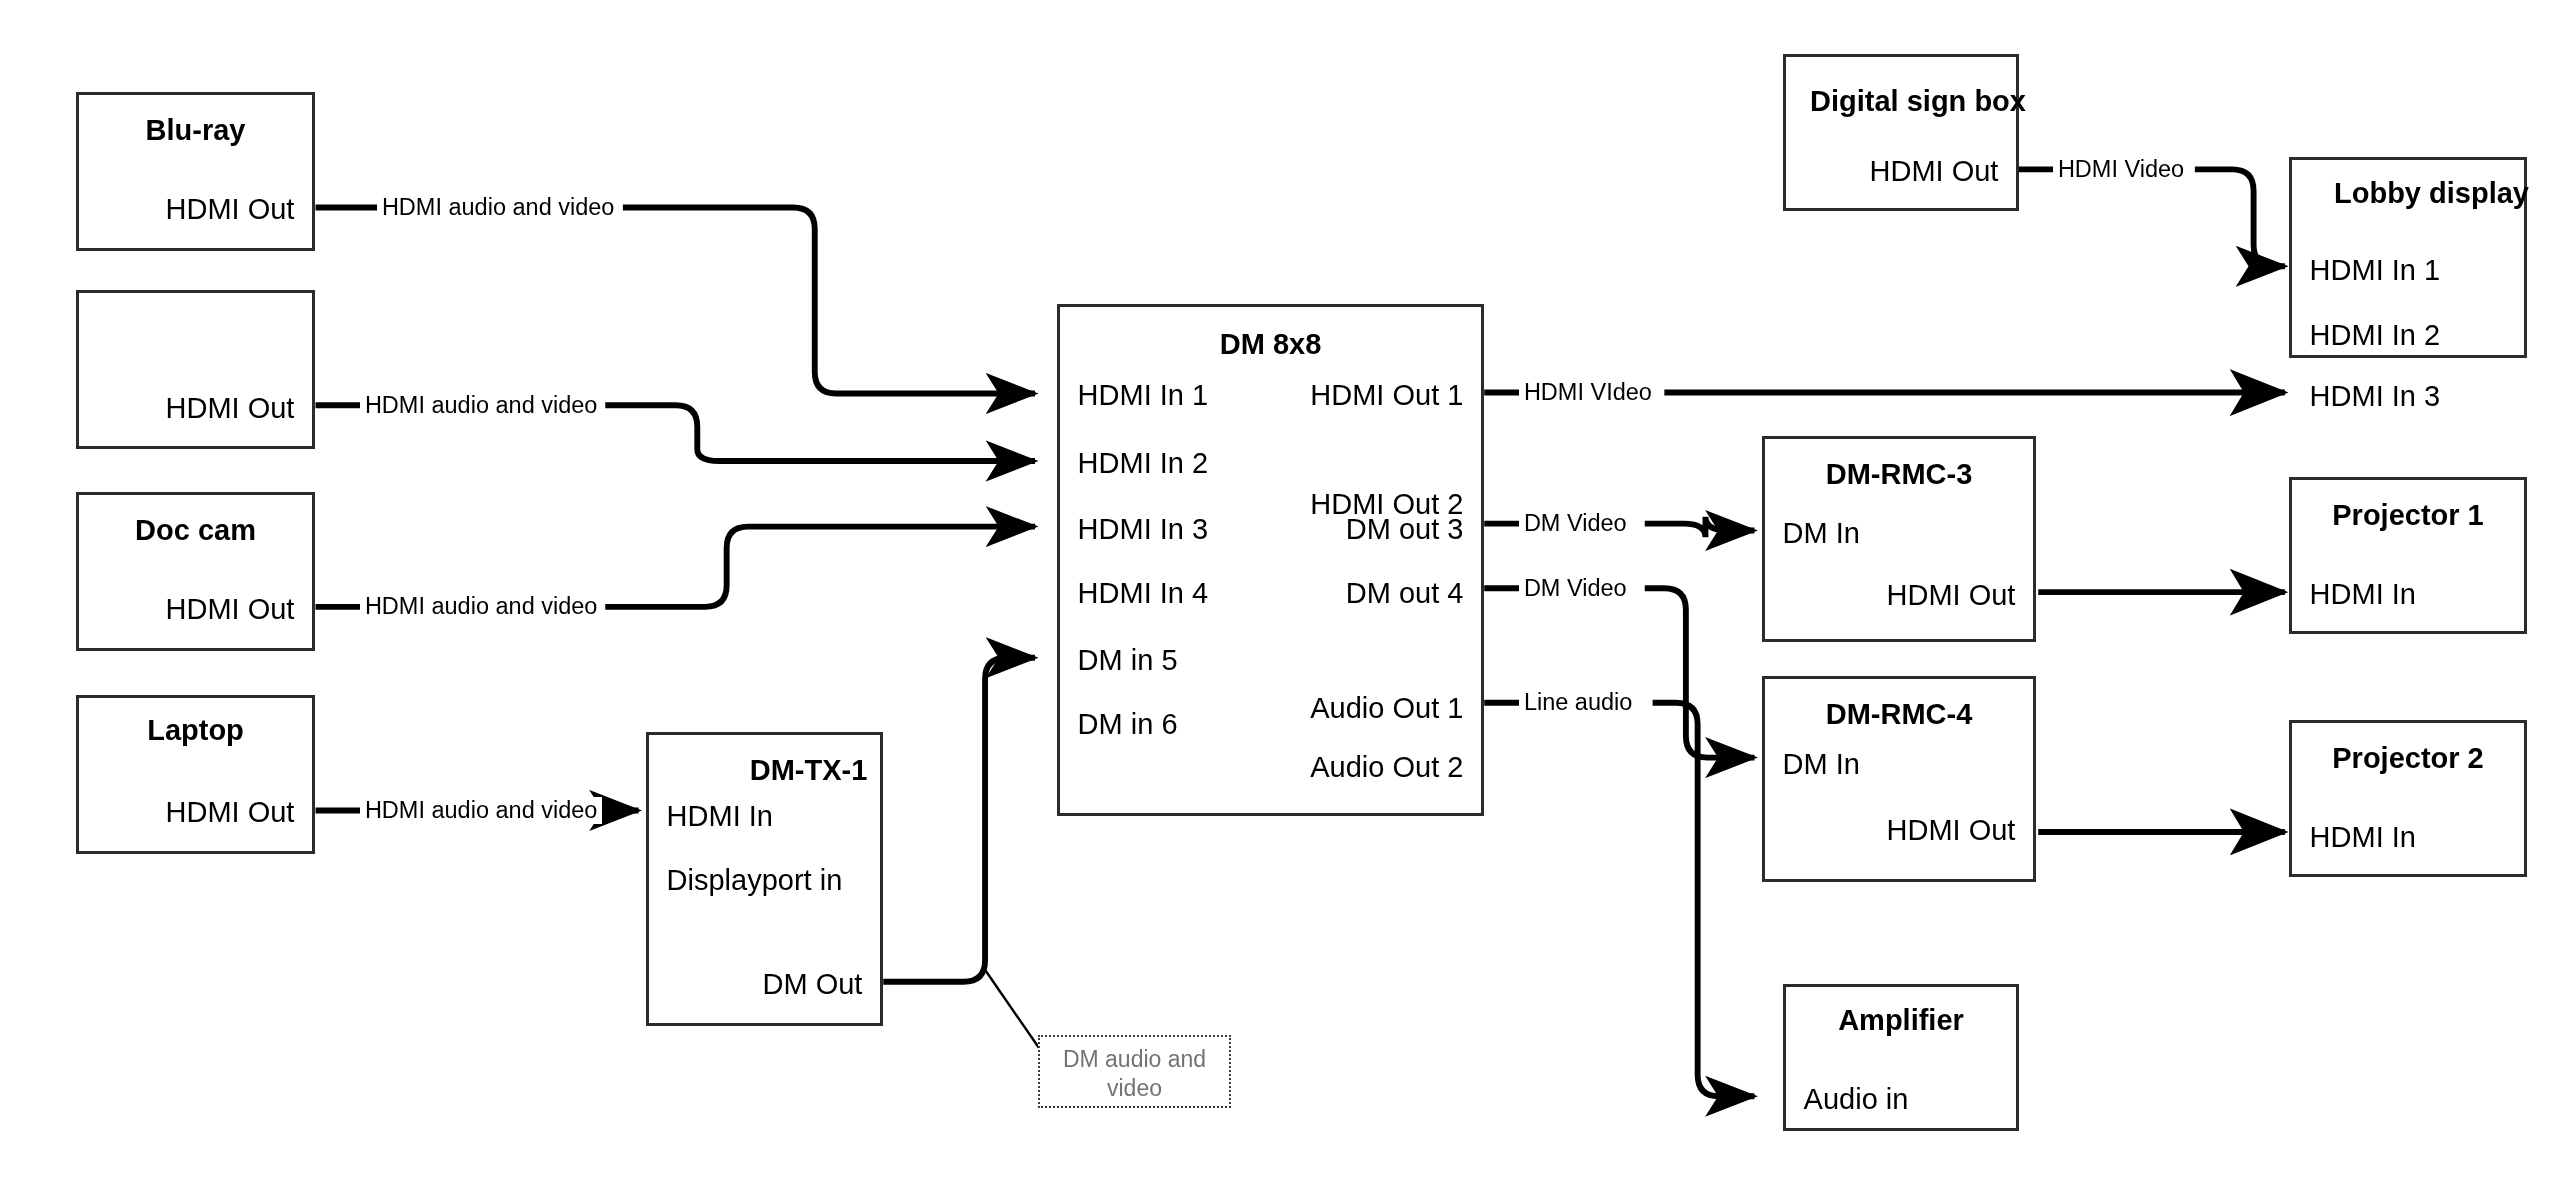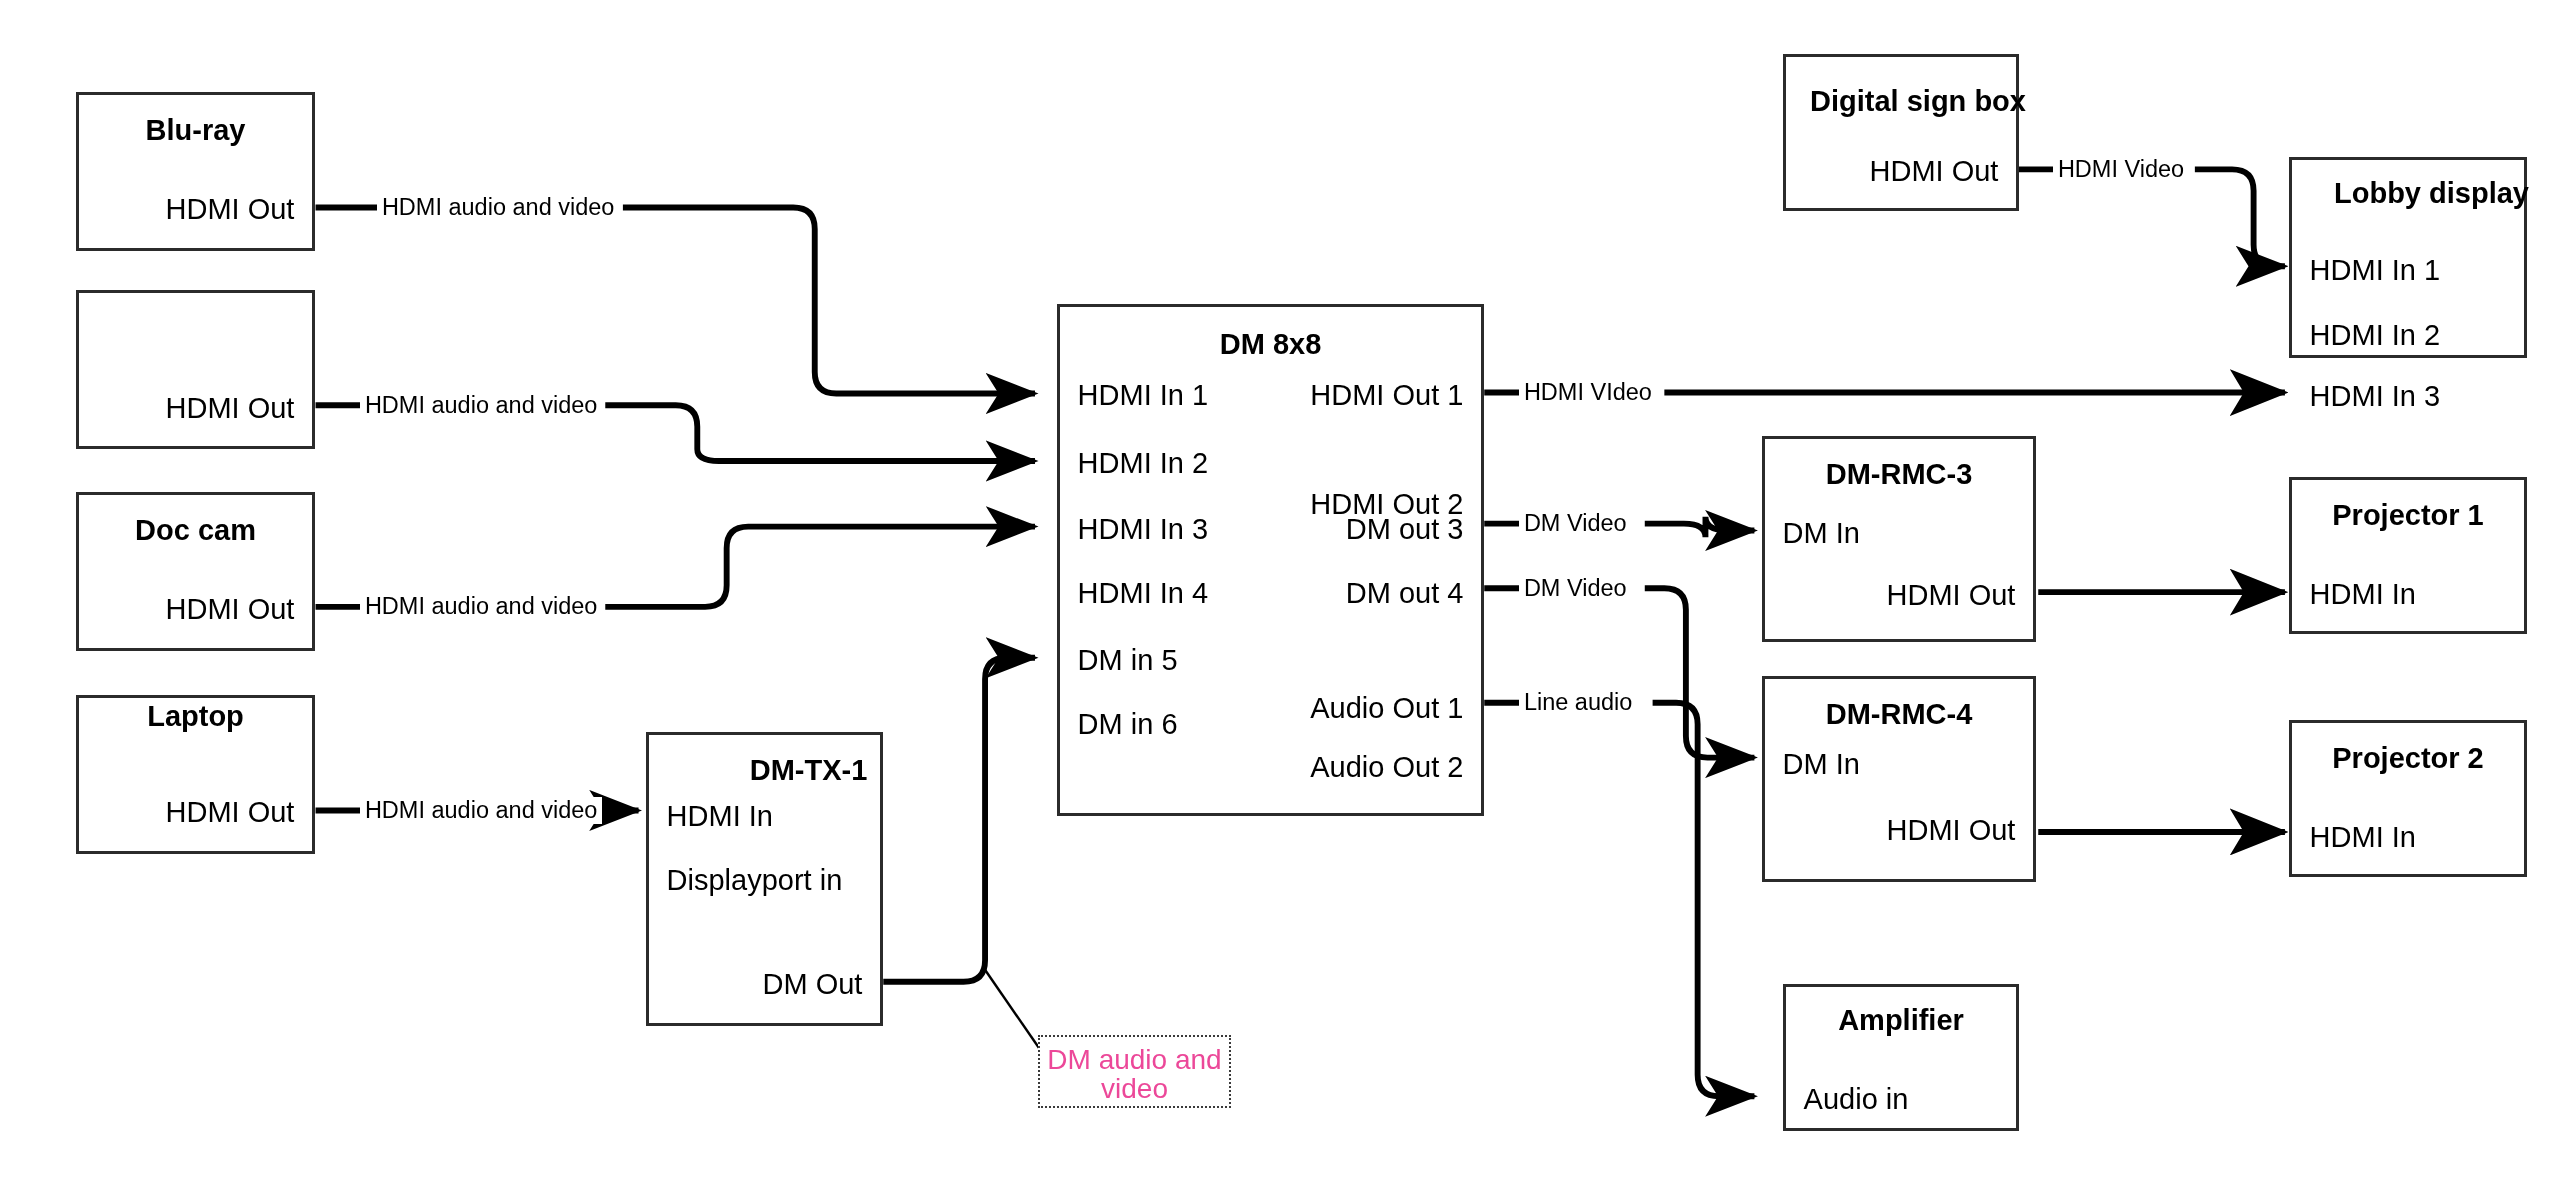--- a/index.html
+++ b/index.html
@@ -55,22 +55,22 @@
     background: #ffffff;
     line-height: 27.4px;
     white-space: nowrap;
     padding: 0 4.9px;
   }
   .callout {
     position: absolute;
     box-sizing: border-box;
     border: 2.9px dotted #3a3a3a;
     background: #ffffff;
-    font-size: 28px;
-    color: #ec4899;
+    font-size: 23px;
+    color: #737373;
     text-align: center;
     line-height: 29px;
     padding-top: 7.8px;
   }
 </style>
 </head>
 <body>
 
 <div id="canvas">
 
@@ -154,21 +154,21 @@
   <div class="node" style="left:76px; top:290px; width:239px; height:159px;">
     <div class="port right" style="top:99px;">HDMI Out</div>
   </div>
 
   <div class="node" style="left:76px; top:492px; width:239px; height:159px;">
     <div class="node-title" style="top:17.6px;">Doc cam</div>
     <div class="port right" style="top:98px;">HDMI Out</div>
   </div>
 
   <div class="node" style="left:76px; top:695px; width:239px; height:159px;">
-    <div class="node-title" style="top:1px;">Laptop</div>
+    <div class="node-title" style="top:15px;">Laptop</div>
     <div class="port right" style="top:98px;">HDMI Out</div>
   </div>
 
   <div class="node" style="left:646px; top:732px; width:237px; height:294px;">
     <div class="node-title" style="top:17.6px;padding-left:44px;">DM-TX-1</div>
     <div class="port left" style="top:65px;">HDMI In</div>
     <div class="port left" style="top:129px;">Displayport in</div>
     <div class="port right" style="top:233px;">DM Out</div>
   </div>
 

